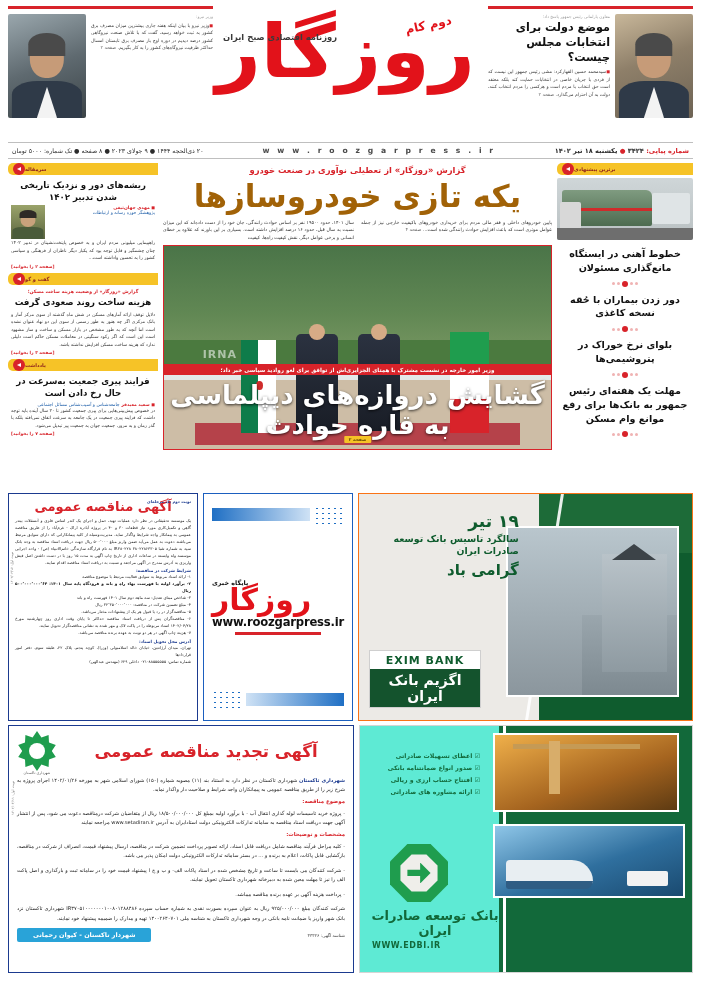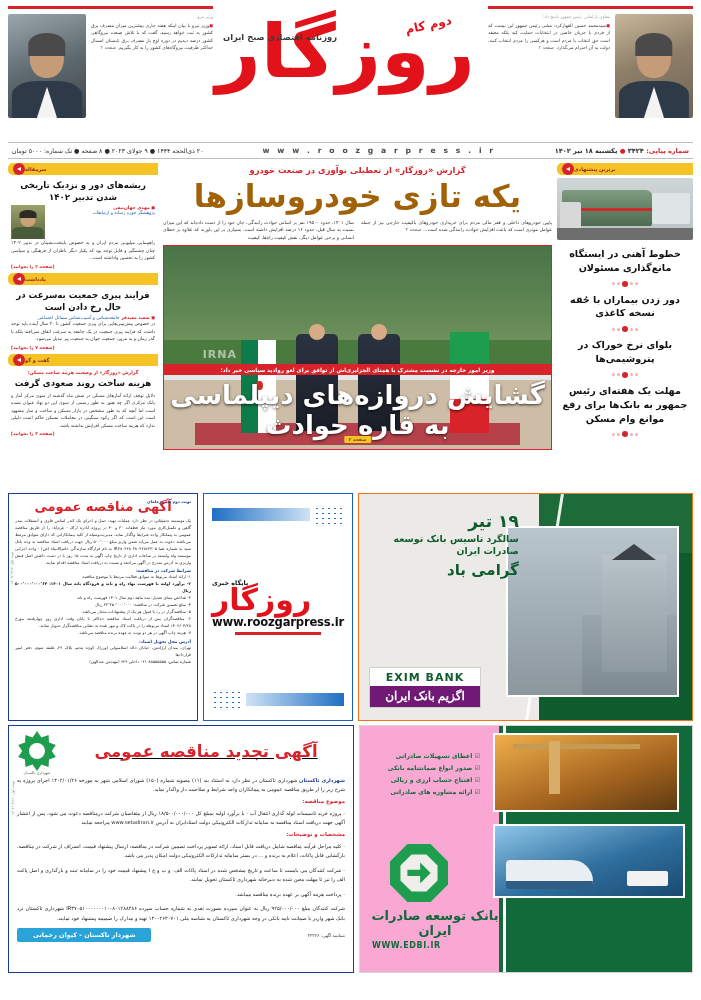--- a/index.html
+++ b/index.html
@@ -358,35 +358,35 @@
   .bank-text{position:absolute;right:52%;top:8%;text-align:right;width:44%;}
   .bank-l1{font-size:17px;font-weight:bold;color:#0f5c2e;line-height:1.1;}
   .bank-l2{font-size:9.4px;font-weight:bold;color:#0f5c2e;line-height:1.3;margin-top:2px;}
   .bank-l3{font-size:15px;font-weight:bold;color:#0f5c2e;margin-top:4px;}
   .exim-box{
     position:absolute; left:10px; bottom:12px;
     width:112px; background:#ffffff; border:1px solid #cfcfcf;
   }
   .exim-en{ text-align:center; font-size:11px; font-weight:bold; color:#0f5c2e;
     direction:ltr; padding:3px 0 2px 0; letter-spacing:1px;}
-  .exim-fa{ text-align:center; font-size:12px; font-weight:bold; color:#fff;
-    background:#701a75; padding:3px 0;font-family:Liberation Serif, serif;}
+  .exim-fa{ text-align:center; font-size:14px; font-weight:bold; color:#fff;
+    background:#14532d; padding:3px 0;}
 
   
   .bottom {
     display:flex; flex-direction:row; gap:5px;
     padding: 4px 8px 8px 8px;
     height: 260px;
   }
   .ad-renew {
     width: 346px; flex:0 0 346px;
     border:1.6px solid #1b3a8f; background:#fff;
     position:relative; padding:5px 8px; overflow:hidden;
   }
-  .renew-head{ display:flex; flex-direction:row-reverse; align-items:center; gap:10px;text-decoration:underline; }
+  .renew-head{ display:flex; flex-direction:row-reverse; align-items:center; gap:10px; }
   .renew-logo{ width:40px;height:40px;flex:0 0 40px; position:relative;}
   .renew-logo .star{
     position:absolute; inset:0;
     background:#1f9d4e;
     clip-path: polygon(50% 0%,61% 16%,79% 10%,80% 29%,97% 35%,87% 50%,97% 65%,
       80% 71%,79% 90%,61% 84%,50% 100%,39% 84%,21% 90%,20% 71%,3% 65%,13% 50%,
       3% 35%,20% 29%,21% 10%,39% 16%);
   }
   .renew-logo .hole{
     position:absolute; left:30%; top:30%; width:40%; height:40%;
@@ -408,21 +408,21 @@
     background:#29a3d8; color:#fff; font-weight:bold; font-size:6.4px;
     padding:3px 16px; border-radius:2px;
   }
   .renew-code{ font-size:4.4px; color:#444; }
   .renew-side{
     position:absolute; left:2px; top:36%; transform:rotate(-90deg);
     transform-origin:left top; font-size:3.6px; color:#8a8a8a; white-space:nowrap;
   }
 
   .ad-edbi {
-    flex:1 1 auto; position:relative; overflow:hidden; background:#f9a8d4;
+    flex:1 1 auto; position:relative; overflow:hidden; background:#5eead4;
     border:1px solid #d5d5d5;
   }
   .edbi-green{position:absolute;right:0;top:0;bottom:0;width:58%;background:#12693a;}
   .edbi-stripe{position:absolute;right:56%;top:0;bottom:0;width:3px;background:#fff;}
   .edbi-ph1{position:absolute;right:4%;top:3%;width:56%;height:32%;
     border:2px solid #fff; overflow:hidden;
     background:linear-gradient(160deg,#f0b04a,#a5641f 60%,#5d3a12);}
   .edbi-ph1 .crane{position:absolute;left:30%;top:8%;width:6%;height:70%;background:#d8ad6a;}
   .edbi-ph1 .beam{position:absolute;left:10%;top:12%;width:70%;height:6%;background:#c59a55;}
   .edbi-ph2{position:absolute;right:2%;top:40%;width:58%;height:30%;
@@ -489,20 +489,21 @@
     <div class="mh-box">
       <div class="mh-photo">
         <div class="bg-a"></div>
         <div class="body"></div>
         <div class="shirt"></div>
         <div class="head"></div>
         <div class="hair"></div>
       </div>
       <div class="mh-text">
         <div class="mh-kicker">معاون پارلمانی رئیس جمهور پاسخ داد؛</div>
+        <div class="mh-title">موضع دولت برای انتخابات مجلس چیست؟</div>
         <div class="mh-lead"><span class="bullet">◼</span><span>سیدمحمد حسین القهارکرد: مشی رئیس جمهور این نیست که از فردی با جریان خاصی در انتخابات حمایت کند بلکه معتقد است حق انتخاب با مردم است و هرکسی را مردم انتخاب کنند، دولت به آن احترام می‌گذارد.</span> <span class="more">صفحه ۲</span></div>
       </div>
     </div>
   </div>
 
   <div class="datestrip">
     <div class="ds-right">
       <span>شماره پیاپی:</span>
       <span class="num">۳۴۲۴</span>
       ●
@@ -612,38 +613,38 @@
               <span class="sub">پژوهشگر حوزه رسانه و ارتباطات</span></div>
           </div>
         </div>
         <div class="rc-body">راهپیمایی میلیونی مردم ایران و به خصوص پایتخت‌نشینان در تدبیر ۱۴۰۲ چنان چشمگیر و قابل توجه بود که یکبار دیگر ناظران از فرهنگی و سیاسی کشور را به تحسین واداشته است...</div>
         <div class="rc-more">[صفحه ۲ را بخوانید]</div>
       </div>
 
       <div class="rc-card">
         <div class="sec-tab">
           <div class="play"></div>
+          <div class="lbl">گفت و گو</div>
+        </div>
+        <div class="rc-kicker">گزارش «روزگار» از وضعیت هزینه ساخت مسکن؛</div>
+        <div class="rc-title">هزینه ساخت روند صعودی گرفت</div>
+        <div class="rc-body">دلایل توقف ارائه آمارهای مسکن در شش ماه گذشته از سوی مرکز آمار و بانک مرکزی اگر چه هنوز به طور رسمی از سوی این دو نهاد عنوان نشده است اما آنچه که به طور مشخص در بازار مسکن و ساخت و ساز مشهود است این است که اگر رکود سنگینی در معاملات مسکن حاکم است دلیلی ندارد که هزینه ساخت مسکن افزایش نداشته باشد.</div>
+        <div class="rc-more">[صفحه ۳ را بخوانید]</div>
+      </div>
+
+      <div class="rc-card">
+        <div class="sec-tab">
+          <div class="play"></div>
           <div class="lbl">یادداشت</div>
         </div>
         <div class="rc-title">فرایند پیری جمعیت به‌سرعت در حال رخ دادن است</div>
         <div class="rc-author" style="padding:0 3px;">◼ <span>سعید معیدفر</span>
           <span style="color:#1f5fa9;font-weight:normal;">جامعه‌شناس و آسیب‌شناس مسائل اجتماعی</span></div>
         <div class="rc-body">در خصوص پیش‌بینی‌هایی برای پیری جمعیت کشور تا ۲۰ سال آینده باید توجه داشت که فرایند پیری جمعیت در یک جامعه به سرعت اتفاق نمی‌افتد بلکه با گذر زمان و به مرور، جمعیت جوان به جمعیت پیر تبدیل می‌شود.</div>
         <div class="rc-more">[صفحه ۷ را بخوانید]</div>
-      </div>
-
-      <div class="rc-card">
-        <div class="sec-tab">
-          <div class="play"></div>
-          <div class="lbl">گفت و گو</div>
-        </div>
-        <div class="rc-kicker">گزارش «روزگار» از وضعیت هزینه ساخت مسکن؛</div>
-        <div class="rc-title">هزینه ساخت روند صعودی گرفت</div>
-        <div class="rc-body">دلایل توقف ارائه آمارهای مسکن در شش ماه گذشته از سوی مرکز آمار و بانک مرکزی اگر چه هنوز به طور رسمی از سوی این دو نهاد عنوان نشده است اما آنچه که به طور مشخص در بازار مسکن و ساخت و ساز مشهود است این است که اگر رکود سنگینی در معاملات مسکن حاکم است دلیلی ندارد که هزینه ساخت مسکن افزایش نداشته باشد.</div>
-        <div class="rc-more">[صفحه ۳ را بخوانید]</div>
       </div>
 
     </div>
   </div>
 
   <div class="ads">
 
     <div class="ad-bank">
       <div class="bank-green-top"></div>
       <div class="bank-green-body"></div>

